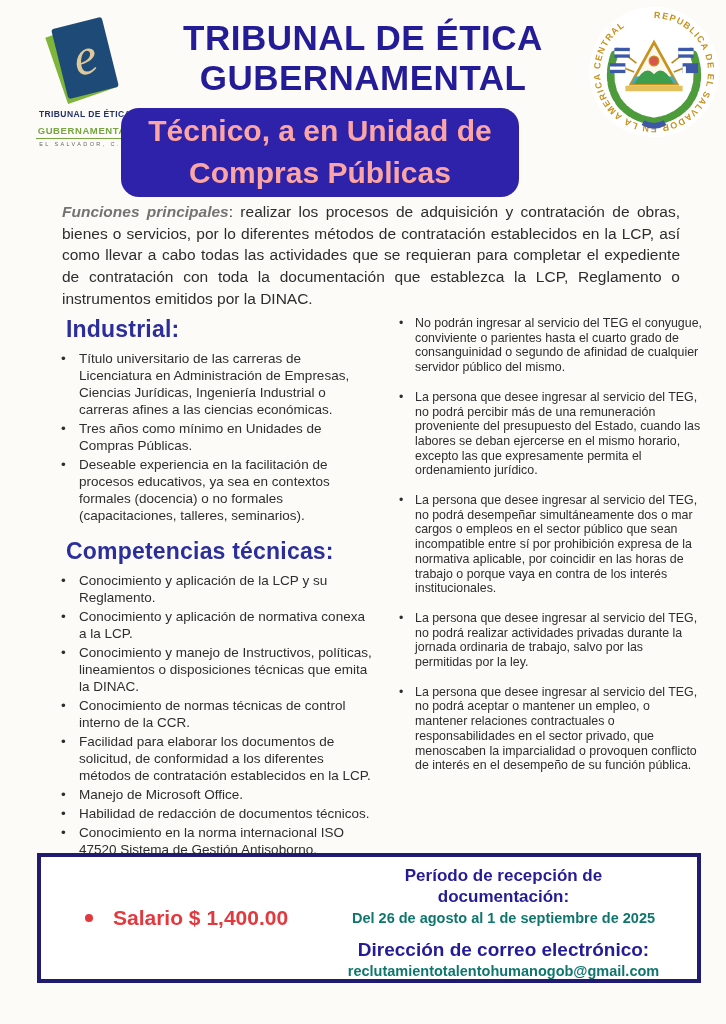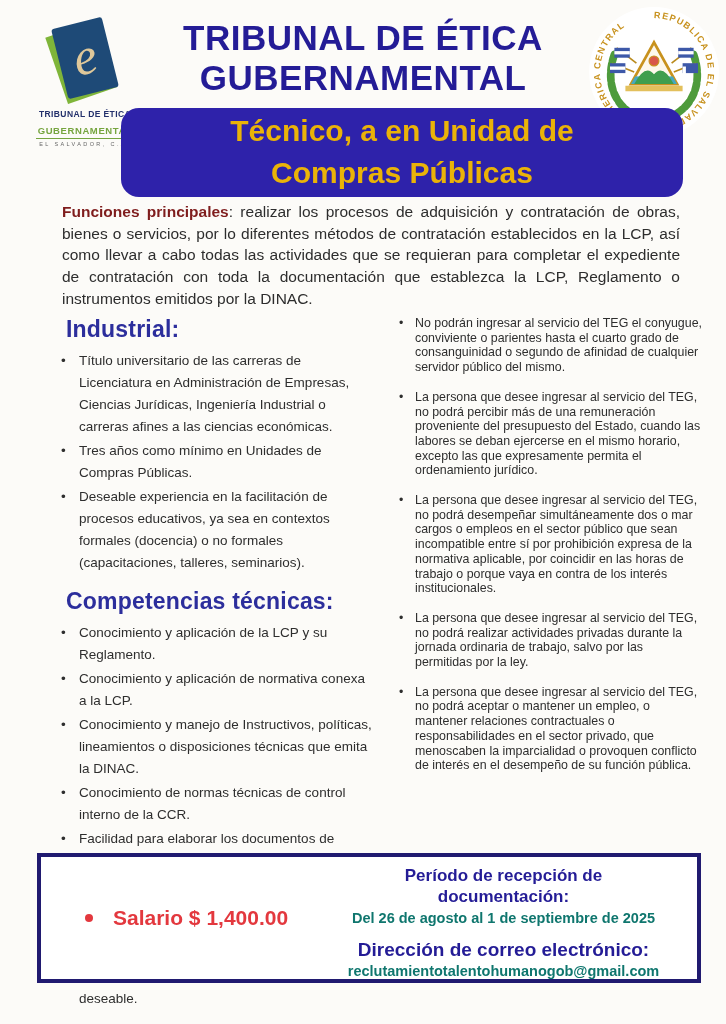--- a/index.html
+++ b/index.html
@@ -21,45 +21,45 @@
   .page-title { position:absolute; left:150px; right:150px; top:18px; margin:0;
     text-align:center; color:#241c96; font-size:35px; line-height:40px;
     font-weight:bold; letter-spacing:0.5px; }
   .page-title span { display:block; }
 
   .seal { position:absolute; right:6px; top:6px; width:132px; height:132px; }
   .seal-text { font-size:8.2px; font-weight:bold; fill:#c8921e; letter-spacing:1.1px;
                font-family:"Liberation Sans", sans-serif; }
 
   
-  .banner { position:absolute; left:121px; top:108px; width:562px; height:89px;
-    background:#2e22aa; border-radius:18px; color:#eab308; text-align:center;
+  .banner { position:absolute; left:121px; top:108px; width:398px; height:89px;
+    background:#2e22aa; border-radius:18px; color:#fca5a5; text-align:center;
     font-size:30px; font-weight:bold; line-height:42px; padding-top:2px;
     box-sizing:border-box; }
 
   
   .intro { position:absolute; left:62px; right:46px; top:201px; margin:0;
     font-size:15.5px; line-height:21.7px; color:#2d2d2d; text-align:justify; }
-  .intro strong { color:#7f1d1d; }
+  .intro strong { color:#737373;font-style:italic; }
 
   
   .columns { position:absolute; left:58px; right:24px; top:316px; display:flex; }
   .col-left  { width:318px; margin-right:22px; }
   .col-right { flex:1; }
 
   h2.h-blue { color:#2c2e9c; font-size:23px; font-weight:bold; margin:0 0 7px 8px;
               letter-spacing:0.2px; }
   .col-left h2.second { margin-top:14px; }
   .col-right h2 { margin-bottom:16px; }
 
   ul.list { list-style:none; margin:0; padding:0; color:#2e2e2e; }
   ul.list li { position:relative; }
   ul.list li::before { content:"•"; position:absolute; left:3px; top:0; }
 
-  .col-left .list { font-size:13.5px; line-height:22px; }
+  .col-left .list { font-size:13.5px; line-height:17px; }
   .col-left .list li { padding-left:21px; margin-bottom:2px; }
 
   .col-right .list { font-size:12.4px; line-height:14.7px; }
   .col-right .list li { padding-left:17px; margin-bottom:15px; }
   .col-right .list li::before { left:1px; }
 
   
   .footer-box { position:absolute; left:37px; top:853px; width:656px; height:122px;
     border:4px solid #201a70; background:#ffffff; display:flex; }
   .salary { width:286px; display:flex; align-items:center; padding-left:44px;

